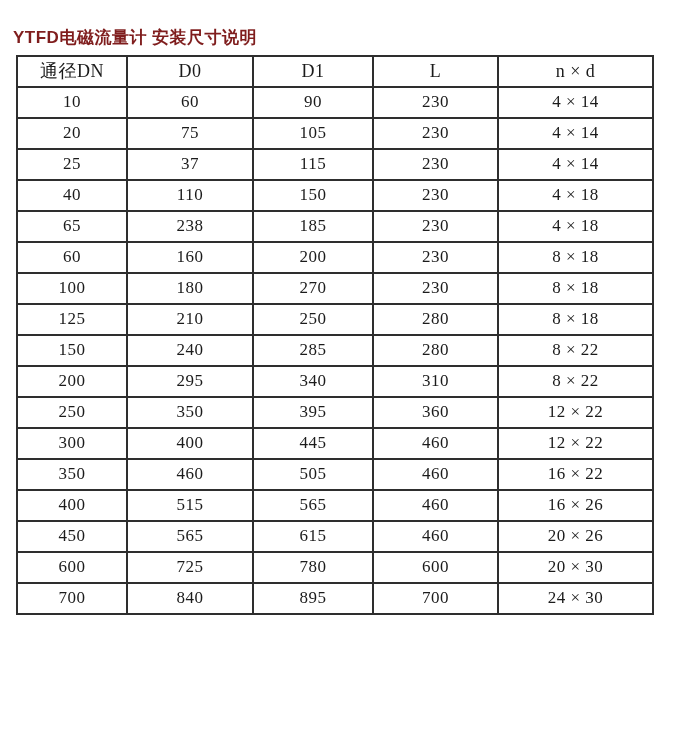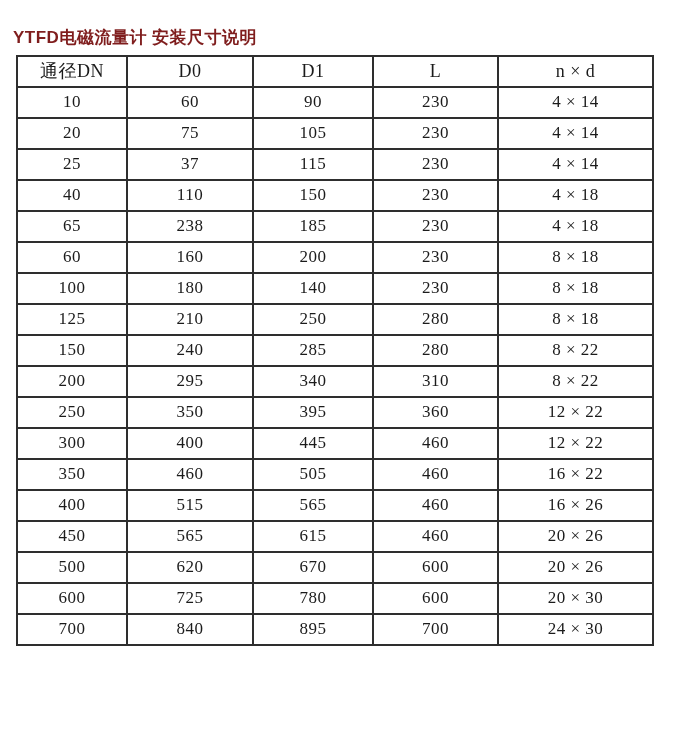--- a/index.html
+++ b/index.html
@@ -119,21 +119,21 @@
         <tr>
           <td>60</td>
           <td>160</td>
           <td>200</td>
           <td>230</td>
           <td>8 × 18</td>
         </tr>
         <tr>
           <td>100</td>
           <td>180</td>
-          <td>140</td>
+          <td>270</td>
           <td>230</td>
           <td>8 × 18</td>
         </tr>
         <tr>
           <td>125</td>
           <td>210</td>
           <td>250</td>
           <td>280</td>
           <td>8 × 18</td>
         </tr>
@@ -180,27 +180,20 @@
           <td>16 × 26</td>
         </tr>
         <tr>
           <td>450</td>
           <td>565</td>
           <td>615</td>
           <td>460</td>
           <td>20 × 26</td>
         </tr>
         <tr>
-          <td>500</td>
-          <td>620</td>
-          <td>670</td>
-          <td>600</td>
-          <td>20 × 26</td>
-        </tr>
-        <tr>
           <td>600</td>
           <td>725</td>
           <td>780</td>
           <td>600</td>
           <td>20 × 30</td>
         </tr>
         <tr>
           <td>700</td>
           <td>840</td>
           <td>895</td>

